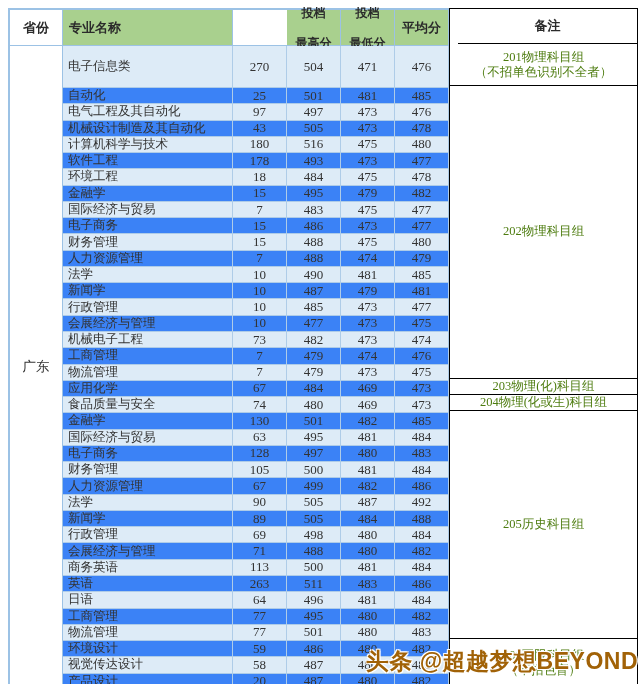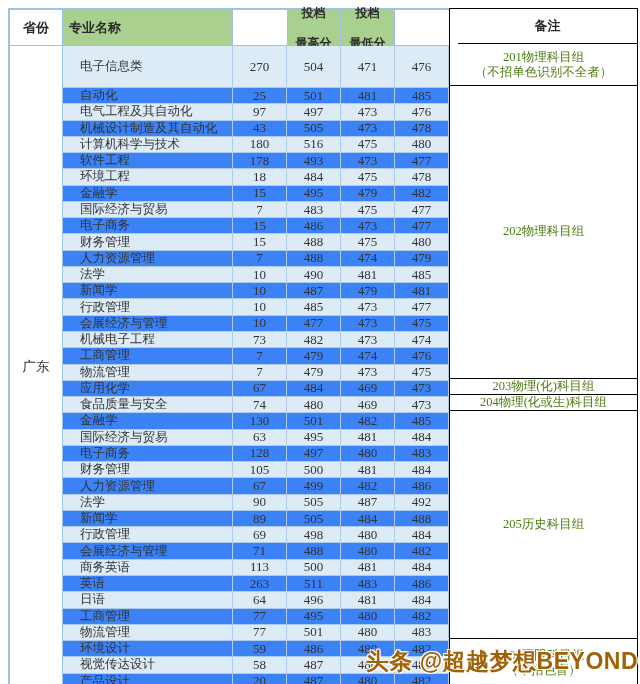--- a/index.html
+++ b/index.html
@@ -31,21 +31,21 @@
   .c-max   { width:54px; }
   .c-min   { width:54px; }
   .c-avg   { width:54px; }
 
   .rows { display:flex; flex-direction:column; flex:1; }
   .trow { display:flex; flex-shrink:0; height:16.27px; border-bottom:1px solid #aecce8; background:#3b82f6; }
   .trow.alt { background:#ddebf7; }
   .trow.first { height:42px; }
   .cell { display:flex; align-items:center; border-right:1px solid #aecce8;
           font-size:12.5px; color:#333; overflow:hidden; white-space:nowrap; }
-  .cell.major { width:170px; padding-left:17px; }
+  .cell.major { width:170px; padding-left:5px; }
   .cell.num { width:54px; justify-content:center; font-size:13px; }
 
   
   .col-remark { width:189px; display:flex; flex-direction:column; flex-shrink:0;
                 border:1.5px solid #000; background:#fff; }
   .col-remark .rheader { height:35px; flex-shrink:0; border-bottom:1.5px solid #000; background:#fff;margin-left:8px; }
   .rboxes { display:flex; flex-direction:column; flex:1; }
   .rbox { flex-shrink:0; display:flex; flex-direction:column; align-items:center; justify-content:center;
           border-bottom:1.5px solid #000; font-size:12.5px; color:#4d7c0f; line-height:15px;
           text-align:center; overflow:hidden; }
@@ -75,20 +75,21 @@
         <div class="hcell c-major">专业名称</div>
         <div class="hcell c-plan">计划数</div>
         <div class="hcell c-max two">
           <span>投档</span>
           <span>最高分</span>
         </div>
         <div class="hcell c-min two">
           <span>投档</span>
           <span>最低分</span>
         </div>
+        <div class="hcell c-avg">平均分</div>
       </div>
       <div class="rows">
           <div class="trow alt first">
             <div class="cell major">电子信息类</div>
             <div class="cell num">270</div>
             <div class="cell num">504</div>
             <div class="cell num">471</div>
             <div class="cell num">476</div>
           </div>
           <div class="trow">

